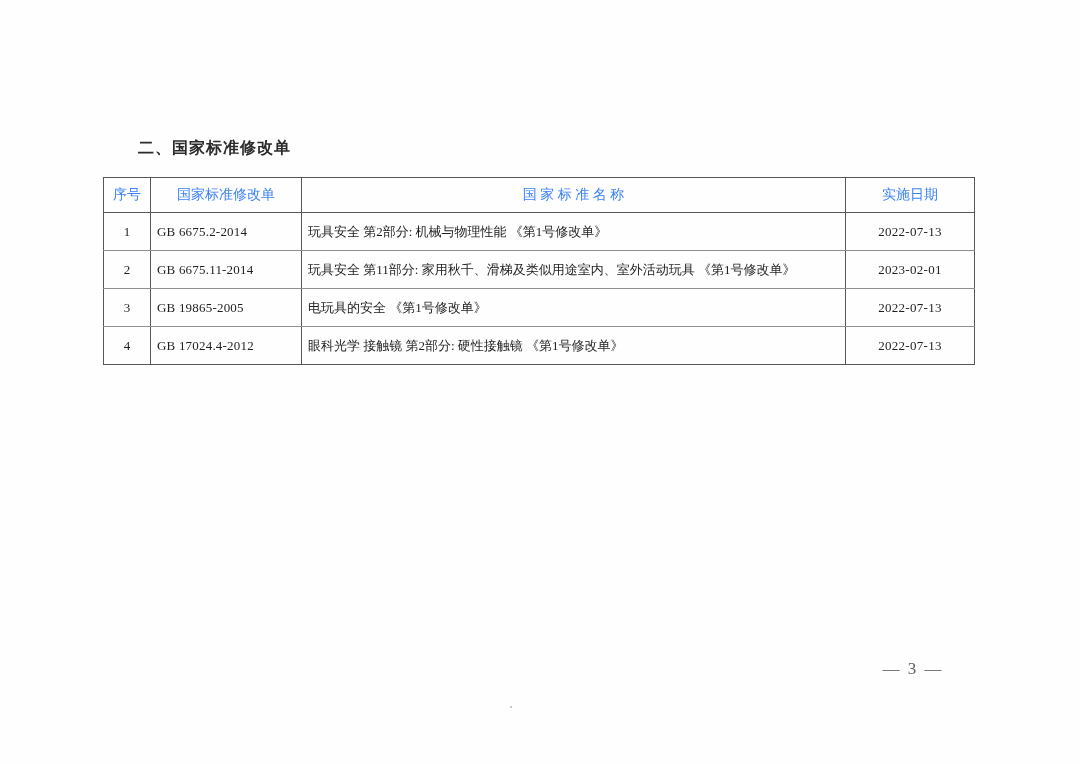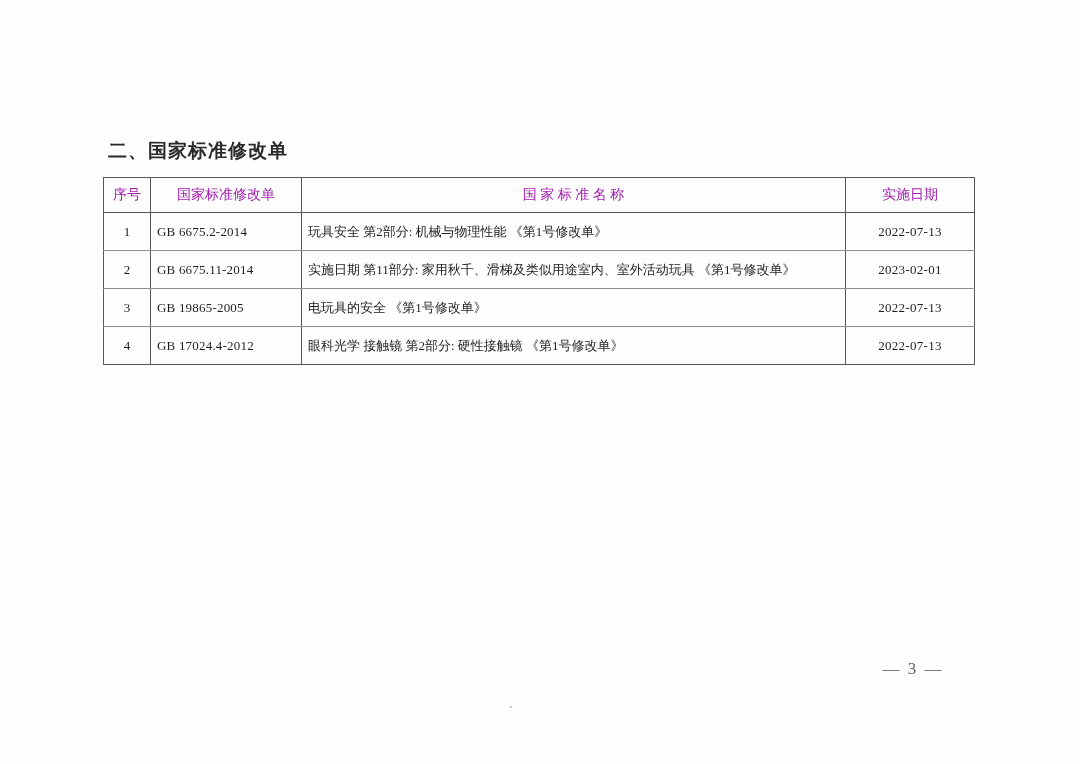--- a/index.html
+++ b/index.html
@@ -11,24 +11,24 @@
     position: relative;
     width: 1080px;
     height: 764px;
     background: #fefefe;
     overflow: hidden;
     font-family: "Liberation Serif", "DejaVu Serif", serif;
     color: #262626;
   }
   .section-title {
     position: absolute;
-    left: 108px;
+    left: 138px;
     top: 138px;
     margin: 0;
-    font-size: 19px;
+    font-size: 16px;
     font-weight: bold;
     letter-spacing: 1px;
     color: #2b2b2b;
     font-family: "Liberation Sans", "DejaVu Sans", sans-serif;
   }
   table.standards {
     position: absolute;
     left: 103px;
     top: 177px;
     width: 871px;
@@ -54,21 +54,21 @@
   table.standards th:last-child,
   table.standards td:last-child { border-right: 1.5px solid #575757; }
 
   table.standards thead th {
     border-top: 1.5px solid #575757;
     border-bottom: 1.5px solid #575757;
     height: 34px;
     font-size: 14px;
     text-align: center;
     vertical-align: middle;
-    color: #a21caf;
+    color: #3b82f6;
   }
   table.standards tbody td {
     height: 37px;
     vertical-align: middle;
     border-bottom: 1px solid #8f8f8f;
   }
   table.standards tbody tr:last-child td { border-bottom: 1.5px solid #575757; }
 
   td.cell-index { text-align: center; }
   td.cell-code  { text-align: left; padding-left: 13px; letter-spacing: 0.2px; }
@@ -120,21 +120,21 @@
     <tbody>
       <tr>
         <td class="cell-index">1</td>
         <td class="cell-code">GB 6675.2-2014</td>
         <td class="cell-name">玩具安全 第2部分: 机械与物理性能 《第1号修改单》</td>
         <td class="cell-date">2022-07-13</td>
       </tr>
       <tr>
         <td class="cell-index">2</td>
         <td class="cell-code">GB 6675.11-2014</td>
-        <td class="cell-name">实施日期 第11部分: 家用秋千、滑梯及类似用途室内、室外活动玩具 《第1号修改单》</td>
+        <td class="cell-name">玩具安全 第11部分: 家用秋千、滑梯及类似用途室内、室外活动玩具 《第1号修改单》</td>
         <td class="cell-date">2023-02-01</td>
       </tr>
       <tr>
         <td class="cell-index">3</td>
         <td class="cell-code">GB 19865-2005</td>
         <td class="cell-name">电玩具的安全 《第1号修改单》</td>
         <td class="cell-date">2022-07-13</td>
       </tr>
       <tr>
         <td class="cell-index">4</td>

